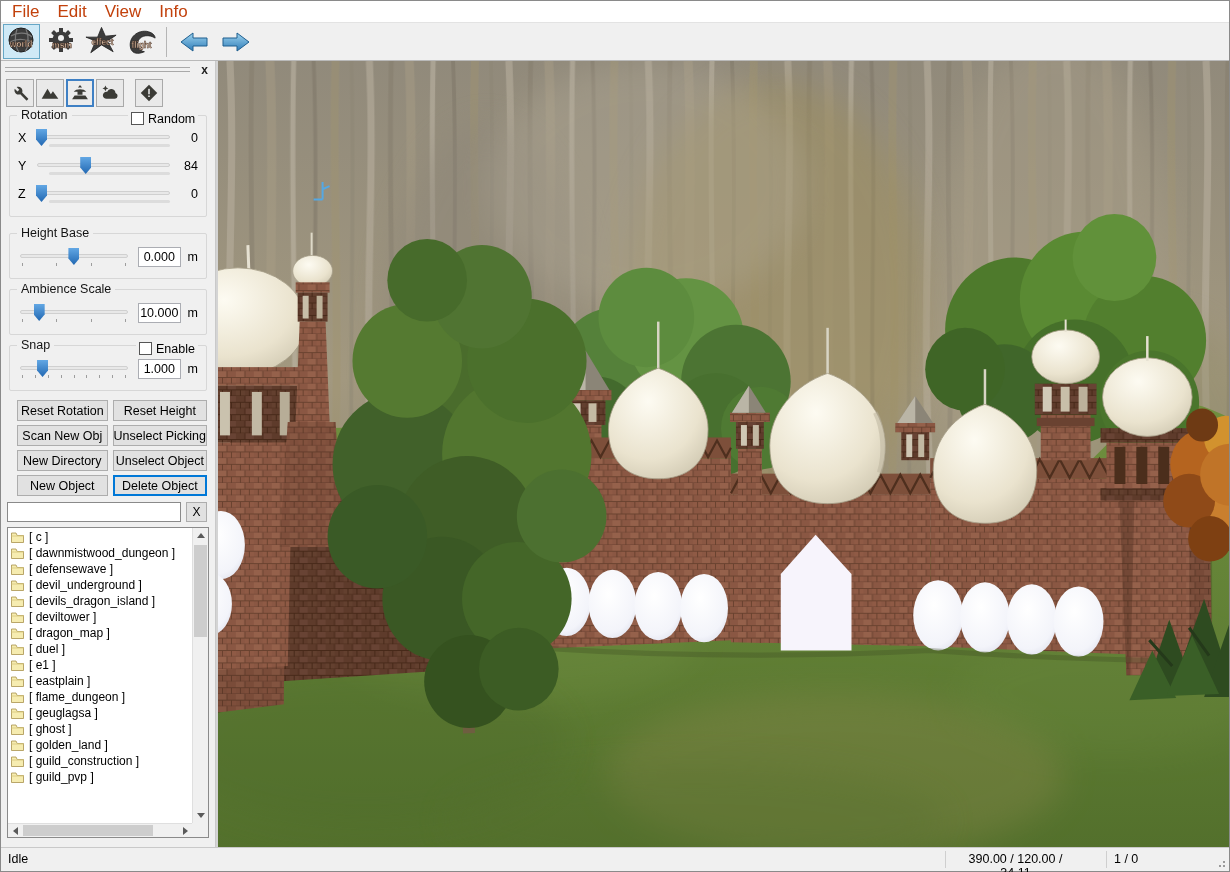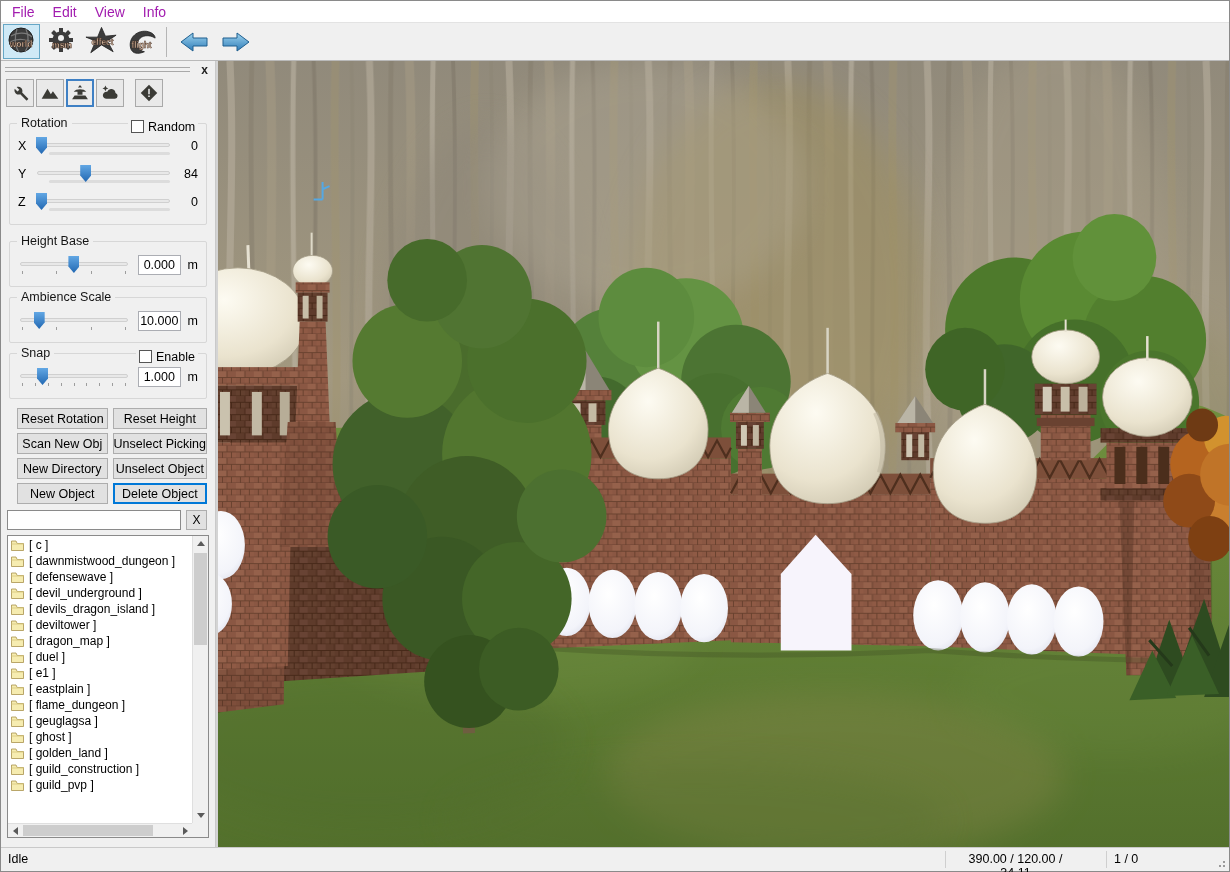--- a/index.html
+++ b/index.html
@@ -12,21 +12,21 @@
   .app-icon { width:18px; height:18px; margin:0 6px 0 8px; }
   .title-text { font-size:12.5px; color:#111; }
   .win-controls { margin-left:auto; display:flex; height:100%; }
   .win-btn { width:46px; height:100%; display:flex; align-items:center; justify-content:center; cursor:default; }
   .glyph-min { width:11px; border-top:1px solid #222; display:block; }
   .glyph-max { width:10px; height:10px; border:1px solid #222; display:block; }
   .glyph-close { font-size:17px; color:#222; line-height:1; font-weight:400; }
 
   
   .menubar { height:21px; display:flex; align-items:center; background:#fff; padding-left:2px; flex:0 0 auto; }
-  .menu-item { font-size:14px; padding:3px 9px; color:#a21caf; }
+  .menu-item { font-size:17px; padding:3px 9px; color:#c2410c; }
 
   
   .toolbar { height:38px; background:#f0f0f0; border-top:1px solid #e3e3e3; display:flex; align-items:center; padding-left:2px; flex:0 0 auto; }
   .tool-btn { width:37px; height:35px; display:flex; align-items:center; justify-content:center; border:1px solid transparent; margin-right:3px; }
   .tool-btn.selected { background:#cfe9f6; border:1px solid #66a7c6; }
   .tool-sep { width:1px; height:30px; background:#b5b5b5; margin:0 6px 0 3px; }
   .nav-btn { width:42px; height:34px; display:flex; align-items:center; justify-content:center; }
 
   
   .main { flex:1 1 auto; display:flex; min-height:0; border-top:1px solid #b9b9b9; }
@@ -210,21 +210,21 @@
         </div>
         <div class="tab-btn gap">
           <svg width="20" height="20" viewBox="0 0 24 24">
             <rect x="5" y="5" width="14" height="14" transform="rotate(45 12 12)"></rect>
             <rect x="11.1" y="7" width="1.8" height="6.5" fill="#f0f0f0"></rect>
             <rect x="11.1" y="15" width="1.8" height="1.8" fill="#f0f0f0"></rect>
           </svg>
         </div>
       </div>
 
-      <div class="groupbox" style="margin-top:14px; padding-top:8px;">
+      <div class="groupbox" style="margin-top:6px; padding-top:8px;">
         <span class="gb-label">Rotation</span>
         <div class="gb-checkbox">
           <span class="checkbox"></span>
           <span class="cb-label">Random</span>
         </div>
         <div class="axis-row">
           <span class="axis-label">X</span>
           <div class="trackbar">
             <div class="track"></div>
               <div class="tickbar"></div>

